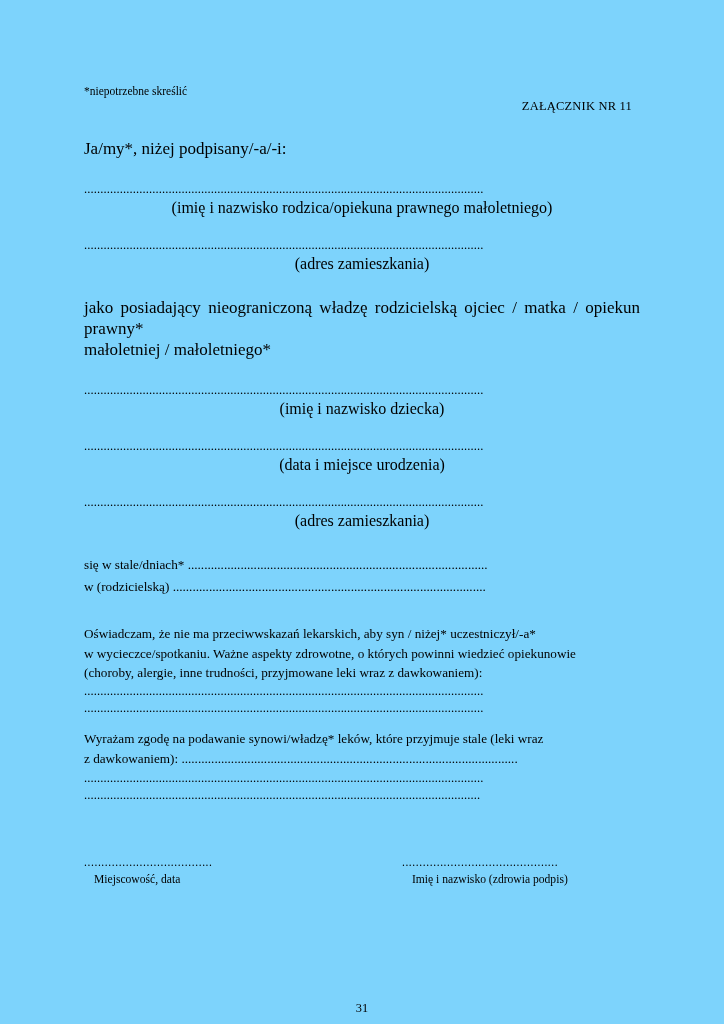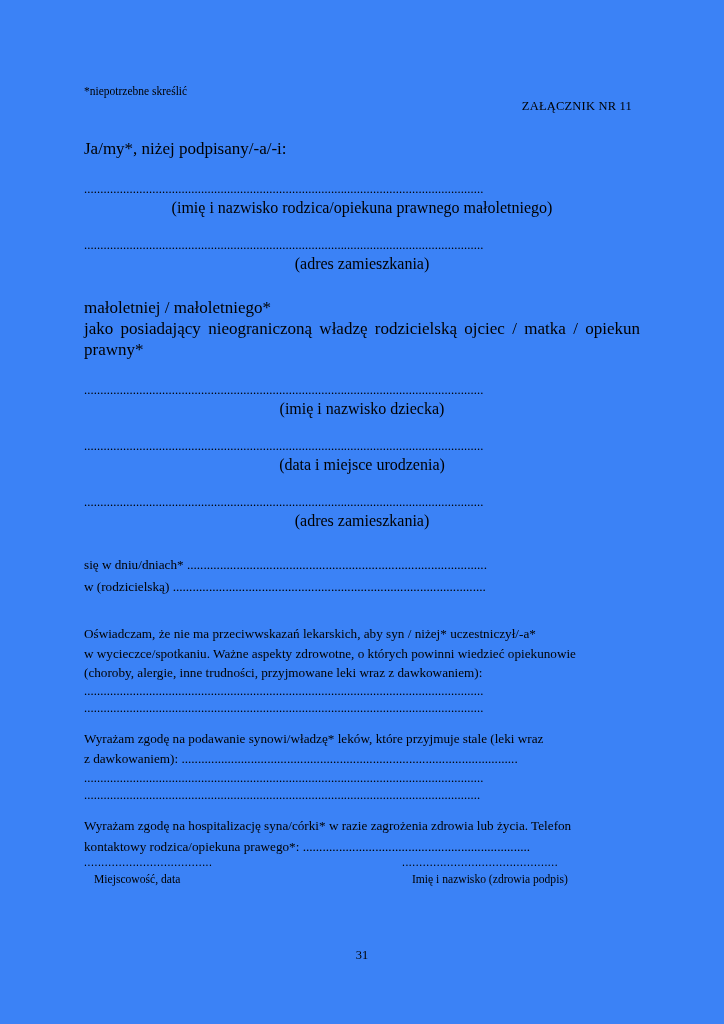--- a/index.html
+++ b/index.html
@@ -4,21 +4,21 @@
 <style>
   html, body {
     margin: 0;
     padding: 0;
     background: #d9d9d9;
   }
   .page {
     position: relative;
     width: 724px;
     height: 1024px;
-    background: #3b82f6;
+    background: #7dd3fc;
     margin: 0 auto;
     font-family: "Liberation Serif", serif;
     color: #000000;
     overflow: hidden;
   }
   .content {
     position: absolute;
     left: 84px;
     top: 84px;
     width: 556px;
@@ -106,21 +106,21 @@
     overflow: hidden;
   }
   .sig-label {
     font-size: 11.6px;
     margin-top: 5px;
     padding-left: 10px;
   }
   .page-number {
     position: absolute;
     left: 0;
-    top: 948px;
+    top: 1001px;
     width: 724px;
     text-align: center;
     font-size: 12.4px;
   }
 </style>
 </head>
 <body>
 
 <div class="page">
 
@@ -137,42 +137,42 @@
       <div class="dotline">...........................................................................................................................</div>
       <div class="caption">(imię i nazwisko rodzica/opiekuna prawnego małoletniego)</div>
     </div>
 
     <div class="dotfield">
       <div class="dotline">...........................................................................................................................</div>
       <div class="caption">(adres zamieszkania)</div>
     </div>
 
     <div class="para block-gap-lg">
+      <div>jako posiadający nieograniczoną władzę rodzicielską ojciec / matka / opiekun prawny*</div>
       <div>małoletniej / małoletniego*</div>
-      <div>jako posiadający nieograniczoną władzę rodzicielską ojciec / matka / opiekun prawny*</div>
     </div>
 
     <div class="dotfield">
       <div class="dotline">...........................................................................................................................</div>
       <div class="caption">(imię i nazwisko dziecka)</div>
     </div>
 
     <div class="dotfield">
       <div class="dotline">...........................................................................................................................</div>
       <div class="caption">(data i miejsce urodzenia)</div>
     </div>
 
     <div class="dotfield">
       <div class="dotline">...........................................................................................................................</div>
       <div class="caption">(adres zamieszkania)</div>
     </div>
 
     <div class="block-gap-lg">
       <div class="row-line">
-        <span>się w dniu/dniach*</span>
+        <span>się w stale/dniach*</span>
         <span class="inline-dots">...........................................................................................</span>
       </div>
       <div class="row-line">
         <span>w (rodzicielską)</span>
         <span class="inline-dots">...............................................................................................</span>
       </div>
     </div>
 
     <div class="block-gap-lg">
       <div class="justify-block">Oświadczam, że nie ma przeciwwskazań lekarskich, aby syn / niżej* uczestniczył/-a*</div>
@@ -185,27 +185,20 @@
     <div class="block-gap-sm">
       <div class="justify-block">Wyrażam zgodę na podawanie synowi/władzę* leków, które przyjmuje stale (leki wraz</div>
       <div class="row-line">
         <span>z dawkowaniem):</span>
         <span class="inline-dots">......................................................................................................</span>
       </div>
       <div class="dotline">...........................................................................................................................</div>
       <div class="dotline">..........................................................................................................................</div>
     </div>
 
-    <div class="block-gap-sm">
-      <div class="justify-block">Wyrażam zgodę na hospitalizację syna/córki* w razie zagrożenia zdrowia lub życia. Telefon</div>
-      <div class="row-line">
-        <span>kontaktowy rodzica/opiekuna prawego*:</span>
-        <span class="inline-dots">.....................................................................</span>
-      </div>
-    </div>
 
   </div>
 
   <div class="sig-row">
     <div class="sig-col">
       <div class="sig-dots">.....................................</div>
       <div class="sig-label">Miejscowość, data</div>
     </div>
     <div class="sig-col right">
       <div class="sig-dots">.............................................</div>

